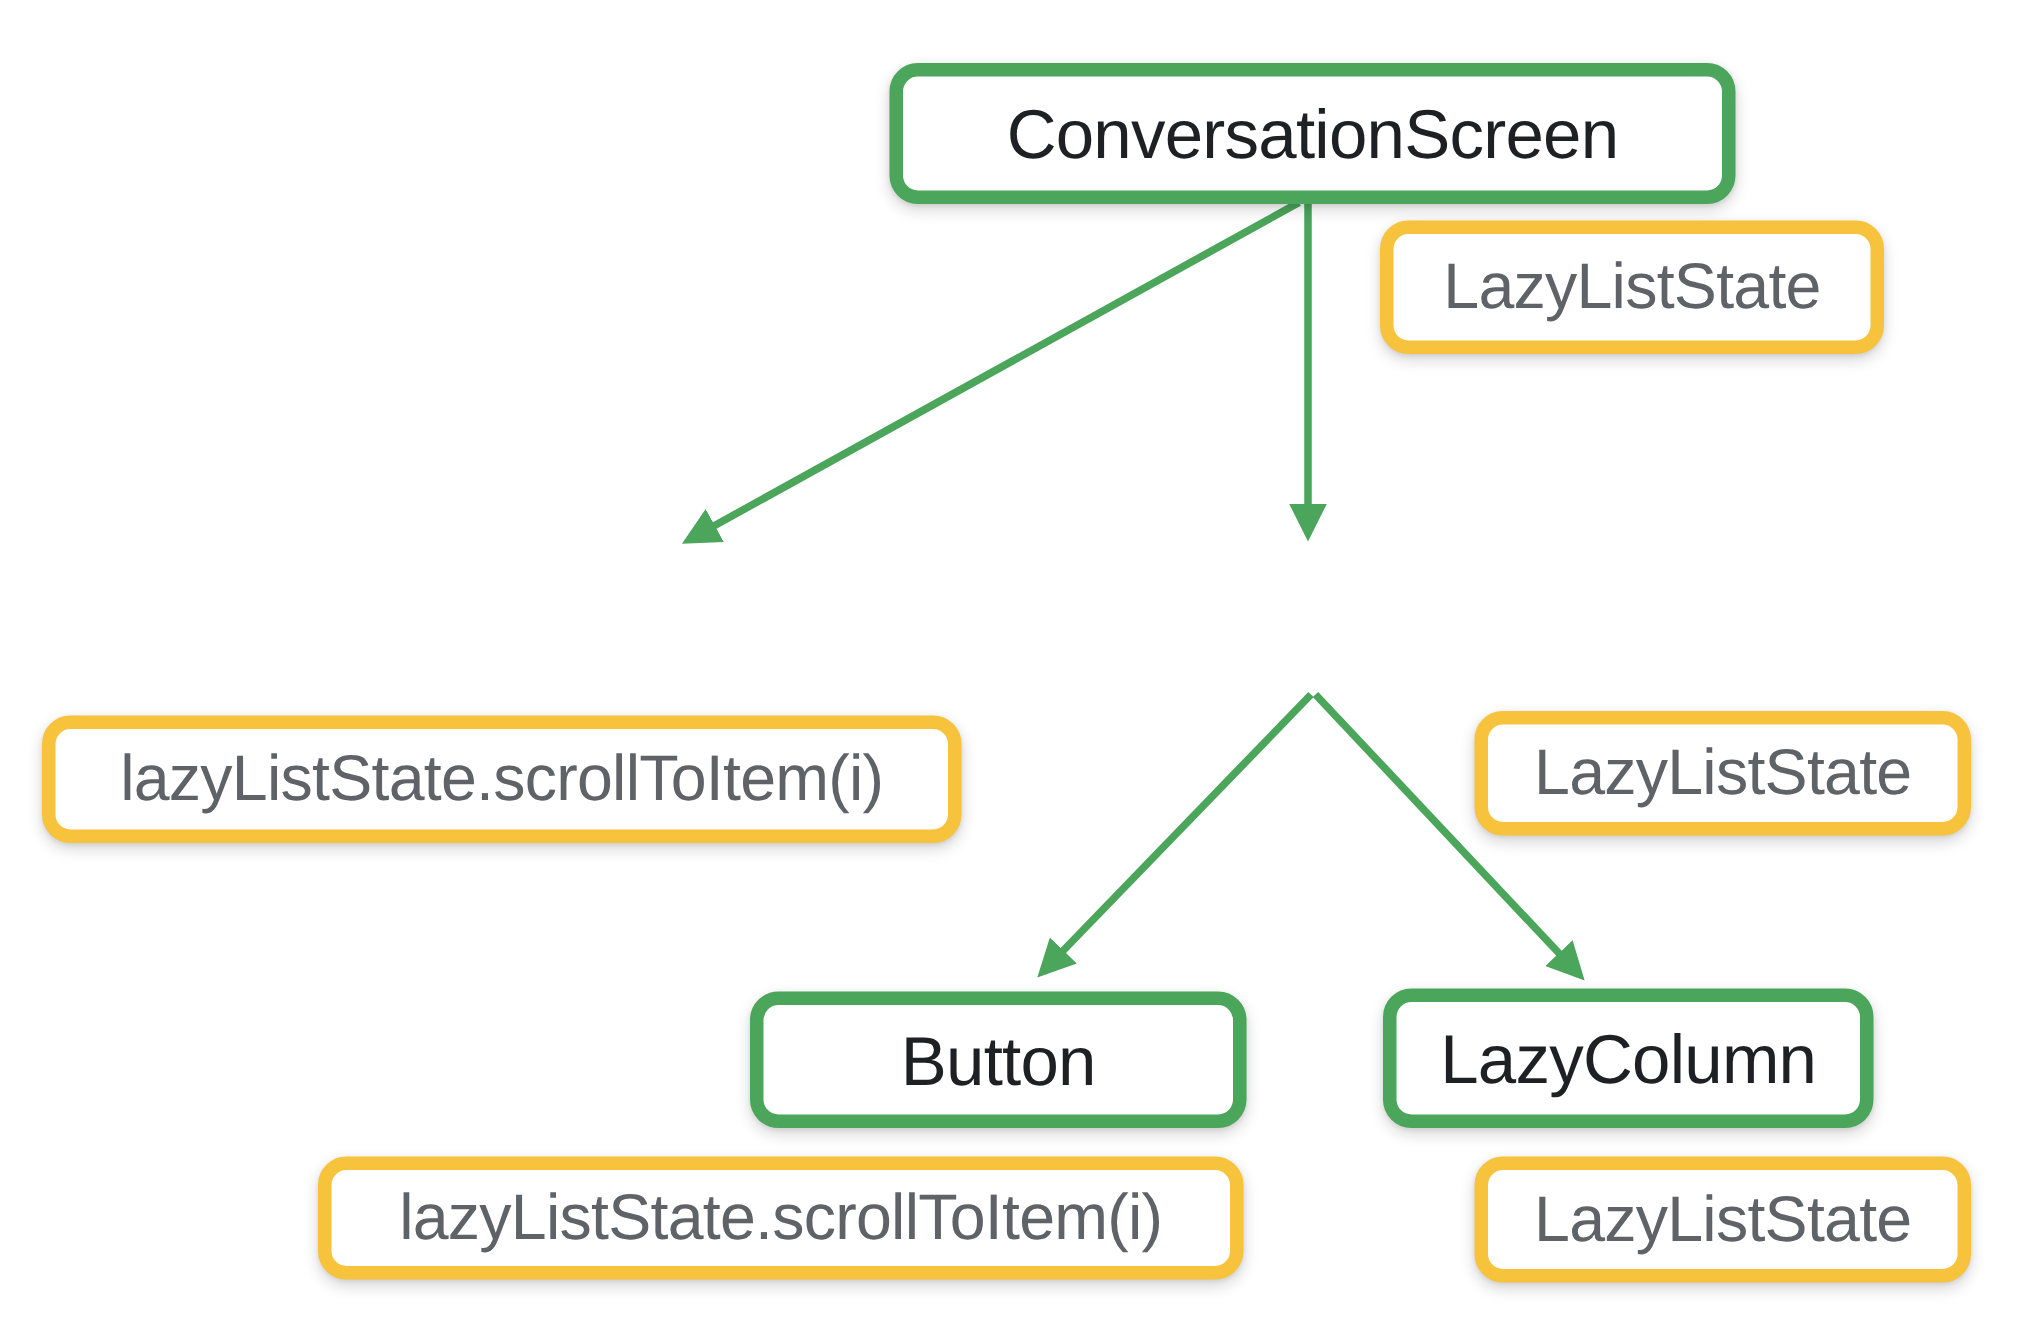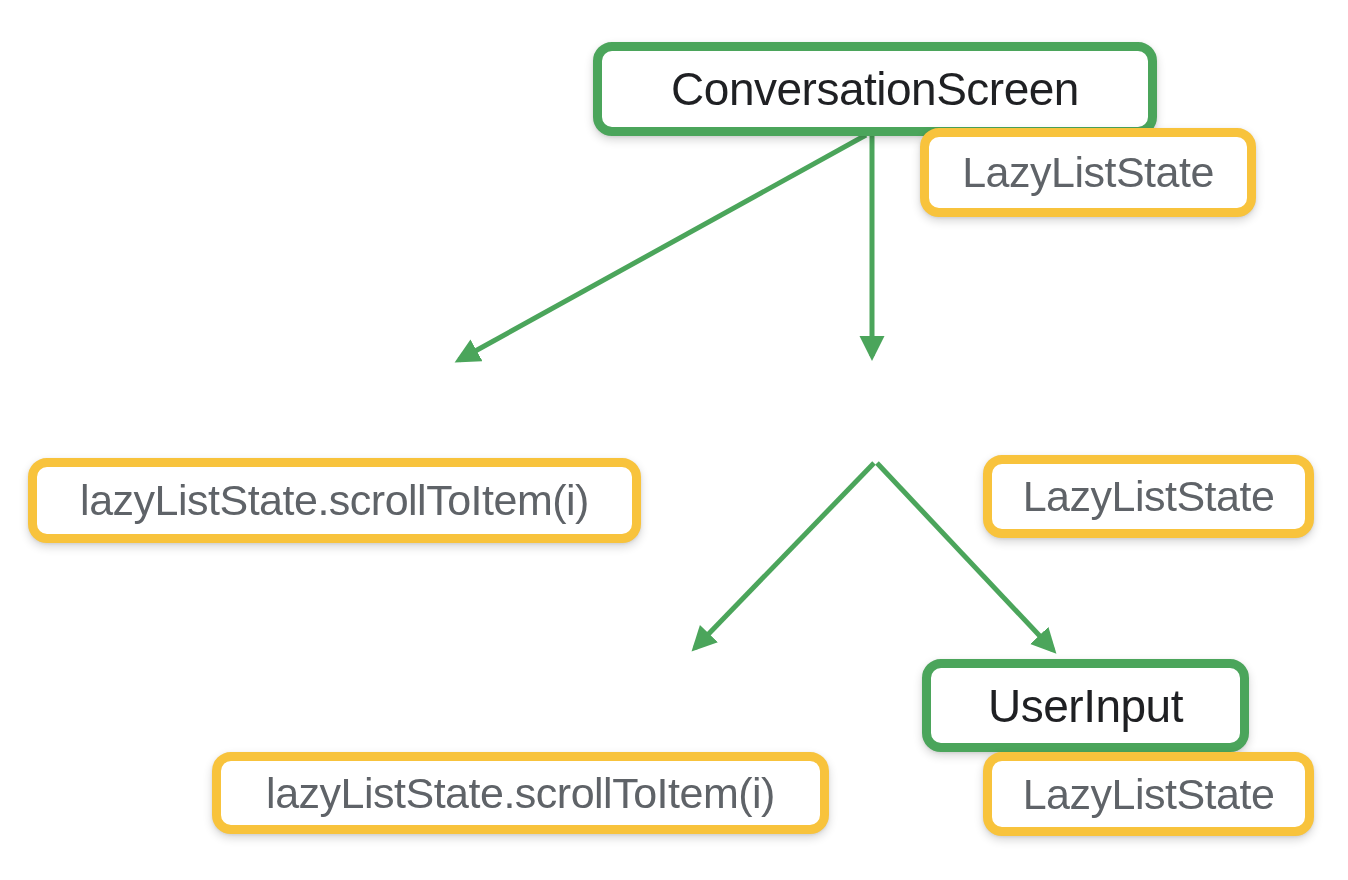--- a/index.html
+++ b/index.html
@@ -41,20 +41,21 @@
     border-radius: 19px;
     box-shadow: 0 4px 10px rgba(0,0,0,0.16), 0 1px 3px rgba(0,0,0,0.08);
   }
   .node.green {
     border: 9px solid var(--node-border, #4BA55B);
     z-index: 2;
   }
   .node.yellow {
     border: 9px solid var(--state-border, #F8C33C);
     z-index: 3;
+    margin-top: 19px;
   }
   .node-label {
     color: var(--node-text, #1F2023);
     font-size: 46px;
     letter-spacing: -0.5px;
     white-space: nowrap;
   }
   .state-label {
     color: var(--state-text, #5F6368);
     font-size: 43px;
@@ -103,24 +104,27 @@
   </div>
 
   <div class="node yellow" id="state-user-input">
     <span class="state-label">lazyListState.scrollToItem(i)</span>
   </div>
 
   <div class="node yellow" id="state-messages-list">
     <span class="state-label">LazyListState</span>
   </div>
 
+  <div class="node green" id="node-button">
+    <span class="node-label">Button</span>
+  </div>
   <div class="node yellow" id="state-button">
     <span class="state-label">lazyListState.scrollToItem(i)</span>
   </div>
 
   <div class="node green" id="node-lazy-column">
-    <span class="node-label">UserInput</span>
+    <span class="node-label">LazyColumn</span>
   </div>
   <div class="node yellow" id="state-lazy-column">
     <span class="state-label">LazyListState</span>
   </div>
 
 </div>
 
 </body></html>

